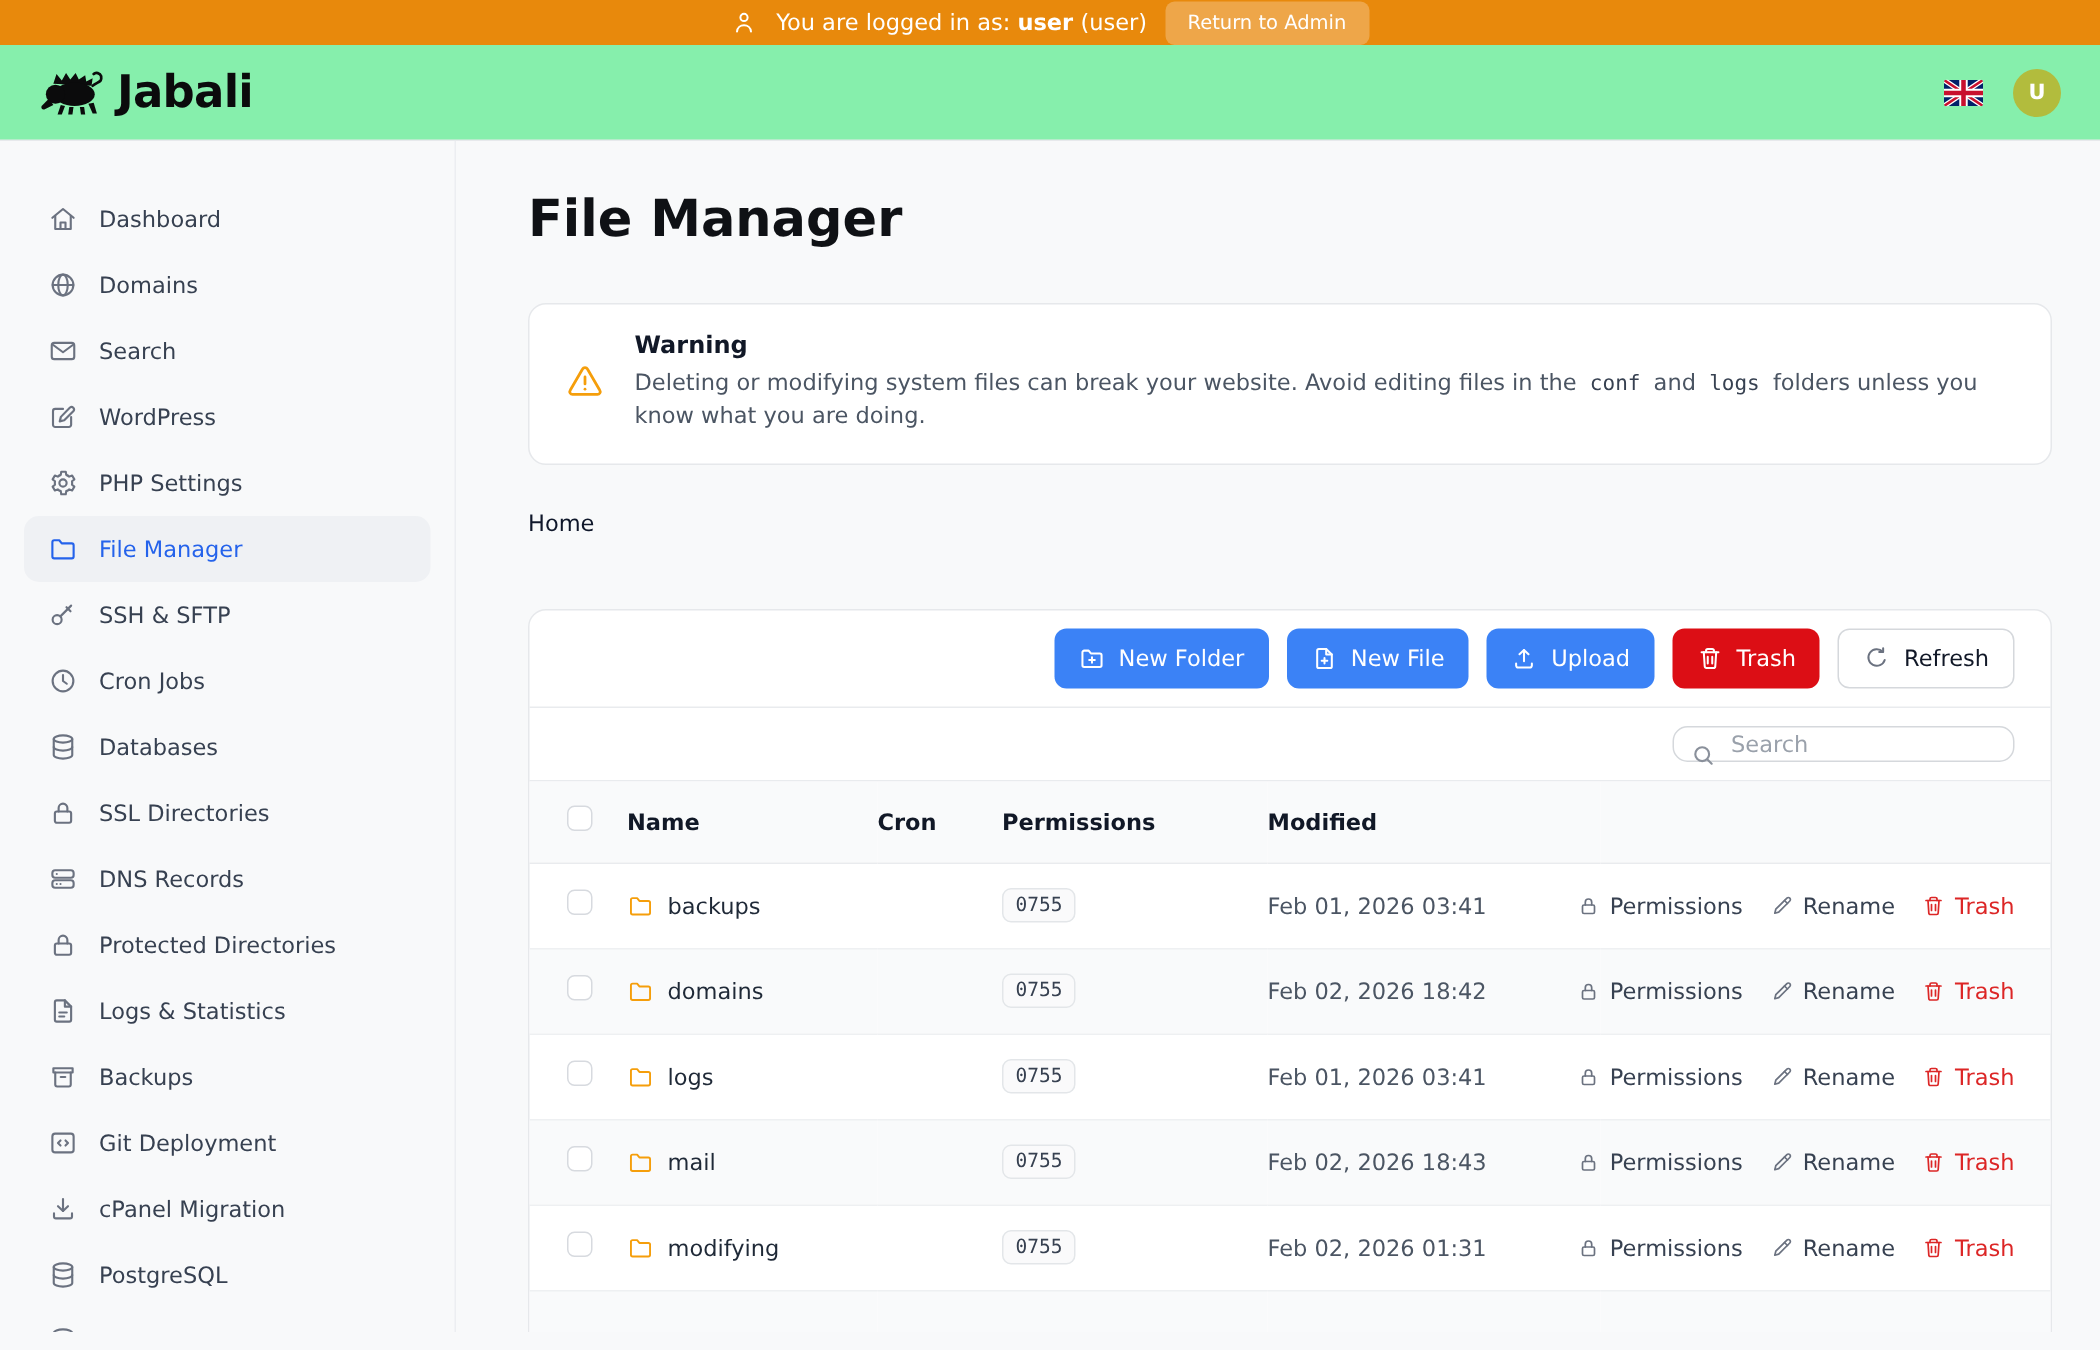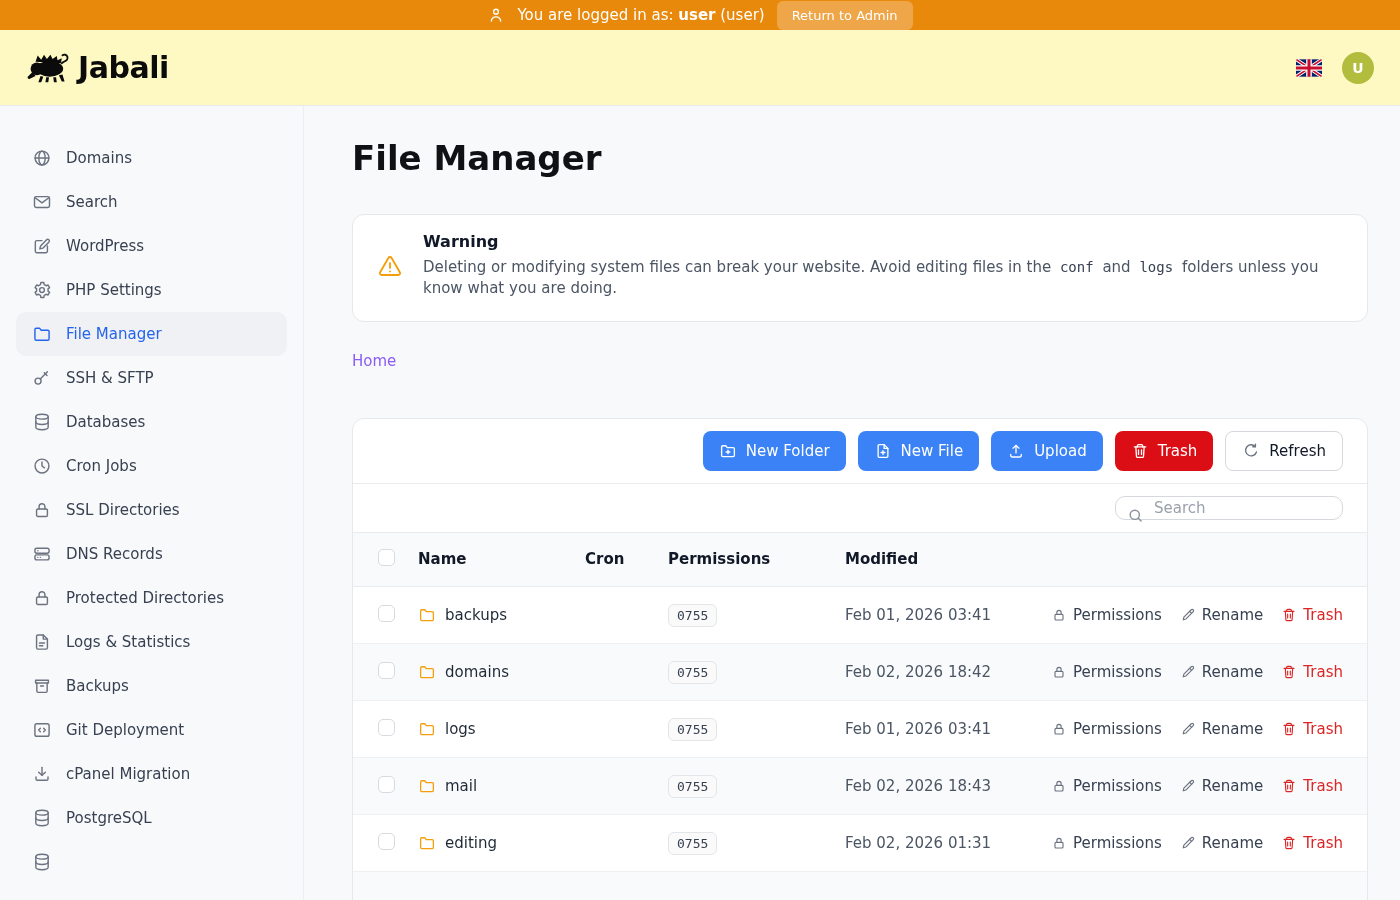--- a/index.html
+++ b/index.html
@@ -6,21 +6,21 @@
   html,body { width:1400px; height:900px; overflow:hidden; }
   body { font-family:"DejaVu Sans","Liberation Sans",sans-serif; background:#F8F9FA; color:#111827; }
 
   
   .topbar { height:30px; background:#E8890C; display:flex; align-items:center; justify-content:center; gap:12px; color:#fff; font-size:15px; }
   .topbar .svg-icon { width:18px; height:18px; }
   .topbar b { font-weight:bold; }
   .return-btn { background:rgba(255,255,255,.25); color:#fff; border:none; border-radius:6px; padding:7px 15px; font-size:13px; cursor:pointer; font-family:inherit; }
 
   
-  .header { height:76px; background:#fef9c3; border-bottom:1px solid #E7E9EC; display:flex; align-items:center; padding:0 26px; }
+  .header { height:64px; background:#86efac; border-bottom:1px solid #E7E9EC; display:flex; align-items:center; padding:0 26px; }
   .brand { display:flex; align-items:center; gap:6px; }
   .brand-name { font-size:30px; font-weight:800; letter-spacing:-0.5px; color:#0B0B0C; }
   .header-right { margin-left:auto; display:flex; align-items:center; gap:20px; }
   .flag { width:26px; height:18px; border-radius:2px; overflow:hidden; display:block; }
   .avatar { width:32px; height:32px; border-radius:50%; background:#B2BC3D; color:#fff; font-size:14px; font-weight:bold; display:flex; align-items:center; justify-content:center; cursor:pointer; }
 
   
   .shell { display:flex; height:794px; }
   .sidebar { width:304px; flex:0 0 304px; border-right:1px solid #ECEEF1; padding:30px 16px 0; overflow:hidden; }
   .nav-item { height:44px; display:flex; align-items:center; gap:14px; padding:0 16px; border-radius:10px; font-size:15px; color:#374151; cursor:pointer; }
@@ -32,21 +32,21 @@
   .page-title { margin-top:32px; font-size:34px; font-weight:700; color:#0F1115; }
 
   
   .warning-card { margin-top:36px; background:#fff; border:1px solid #E6E8EB; border-radius:12px; padding:17px 24px 21px; display:flex; gap:20px; align-items:center; }
   .warning-card .svg-icon { width:26px; height:26px; color:#F59E0B; flex:0 0 26px; }
   .warning-title { font-size:16px; font-weight:bold; color:#111827; margin-bottom:6px; }
   .warning-text { font-size:15px; color:#4B5563; line-height:1.42; }
   .warning-text code { font-family:"DejaVu Sans Mono","Liberation Mono",monospace; font-size:14px; color:#374151; padding:0 4px; }
 
   .breadcrumb { margin-top:30px; font-size:15px; color:#6B7280; }
-  .breadcrumb a { color:#8b5cf6; text-decoration:none; cursor:pointer; }
+  .breadcrumb a { color:#0f172a; text-decoration:none; cursor:pointer; }
 
   
   .file-card { margin-top:48px; background:#fff; border:1px solid #E6E8EB; border-radius:12px; }
   .toolbar { display:flex; justify-content:flex-end; align-items:center; gap:12px; padding:12px 24px; border-bottom:1px solid #E9EBEE; }
   .btn { height:40px; display:inline-flex; align-items:center; gap:9px; padding:0 16px; border-radius:8px; font-size:15px; border:none; cursor:pointer; font-family:inherit; }
   .btn .svg-icon { width:18px; height:18px; }
   .btn-blue { background:#3b82f6; color:#fff; }
   .btn-red { background:#DC0E15; color:#fff; }
   .btn-outline { background:#fff; color:#111827; border:1px solid #D5D8DC; }
   .btn-outline .svg-icon { color:#6B7280; }
@@ -124,20 +124,28 @@
         </svg>
     </span>
     <span class="avatar">U</span>
   </div>
 </div>
 
 <div class="shell">
   <nav class="sidebar" id="sidebar-nav">
       <div class="nav-item">
         <span class="svg-icon"><svg viewBox="0 0 24 24" fill="none" stroke="currentColor" stroke-width="1.7" stroke-linecap="round" stroke-linejoin="round">
+            <path d="M3.5 11 12 4l8.5 7"></path>
+            <path d="M5.8 9.4V20h12.4V9.4"></path>
+            <path d="M10 20v-5.2h4V20"></path>
+          </svg></span>
+        <span>Dashboard</span>
+      </div>
+      <div class="nav-item">
+        <span class="svg-icon"><svg viewBox="0 0 24 24" fill="none" stroke="currentColor" stroke-width="1.7" stroke-linecap="round" stroke-linejoin="round">
             <circle cx="12" cy="12" r="8.3"></circle>
             <ellipse cx="12" cy="12" rx="3.8" ry="8.3"></ellipse>
             <path d="M3.7 12h16.6"></path>
           </svg></span>
         <span>Domains</span>
       </div>
       <div class="nav-item">
         <span class="svg-icon"><svg viewBox="0 0 24 24" fill="none" stroke="currentColor" stroke-width="1.7" stroke-linecap="round" stroke-linejoin="round">
             <rect x="3" y="5.5" width="18" height="13" rx="2"></rect>
             <path d="m4.2 7.2 7.8 5.8 7.8-5.8"></path>
@@ -167,32 +175,32 @@
       <div class="nav-item">
         <span class="svg-icon"><svg viewBox="0 0 24 24" fill="none" stroke="currentColor" stroke-width="1.7" stroke-linecap="round" stroke-linejoin="round">
             <circle cx="7.3" cy="15.7" r="3.6"></circle>
             <path d="m9.9 13.1 8.6-8.6"></path>
             <path d="m14.8 5.8 3.2 3.2"></path>
           </svg></span>
         <span>SSH &amp; SFTP</span>
       </div>
       <div class="nav-item">
         <span class="svg-icon"><svg viewBox="0 0 24 24" fill="none" stroke="currentColor" stroke-width="1.7" stroke-linecap="round" stroke-linejoin="round">
+            <circle cx="12" cy="12" r="8.3"></circle>
+            <path d="M12 7.2V12l3 2.2"></path>
+          </svg></span>
+        <span>Cron Jobs</span>
+      </div>
+      <div class="nav-item">
+        <span class="svg-icon"><svg viewBox="0 0 24 24" fill="none" stroke="currentColor" stroke-width="1.7" stroke-linecap="round" stroke-linejoin="round">
             <ellipse cx="12" cy="5.6" rx="7.4" ry="2.9"></ellipse>
             <path d="M4.6 5.6v12.8c0 1.6 3.3 2.9 7.4 2.9s7.4-1.3 7.4-2.9V5.6"></path>
             <path d="M4.6 12c0 1.6 3.3 2.9 7.4 2.9s7.4-1.3 7.4-2.9"></path>
           </svg></span>
         <span>Databases</span>
-      </div>
-      <div class="nav-item">
-        <span class="svg-icon"><svg viewBox="0 0 24 24" fill="none" stroke="currentColor" stroke-width="1.7" stroke-linecap="round" stroke-linejoin="round">
-            <circle cx="12" cy="12" r="8.3"></circle>
-            <path d="M12 7.2V12l3 2.2"></path>
-          </svg></span>
-        <span>Cron Jobs</span>
       </div>
       <div class="nav-item">
         <span class="svg-icon"><svg viewBox="0 0 24 24" fill="none" stroke="currentColor" stroke-width="1.7" stroke-linecap="round" stroke-linejoin="round">
             <rect x="5.5" y="10.8" width="13" height="9" rx="1.6"></rect>
             <path d="M8.5 10.8V8a3.5 3.5 0 0 1 7 0v2.8"></path>
           </svg></span>
         <span>SSL Directories</span>
       </div>
       <div class="nav-item">
         <span class="svg-icon"><svg viewBox="0 0 24 24" fill="none" stroke="currentColor" stroke-width="1.7" stroke-linecap="round" stroke-linejoin="round">
@@ -523,21 +531,21 @@
                 </span>
               </td>
             </tr>
             <tr>
               <td class="c-check"><span class="checkbox"></span></td>
               <td>
                 <span class="cell-name">
                   <span class="svg-icon"><svg viewBox="0 0 24 24" fill="none" stroke="currentColor" stroke-width="1.7" stroke-linecap="round" stroke-linejoin="round">
                       <path d="M3.5 6.5A1.5 1.5 0 0 1 5 5h4l2 2.5h8A1.5 1.5 0 0 1 20.5 9v9a1.5 1.5 0 0 1-1.5 1.5H5A1.5 1.5 0 0 1 3.5 18Z"></path>
                     </svg></span>
-                  <span>editing</span>
+                  <span>modifying</span>
                 </span>
               </td>
               <td></td>
               <td><span class="badge">0755</span></td>
               <td>Feb 02, 2026 01:31</td>
               <td class="c-actions">
                 <span class="actions-wrap">
                   <span class="action">
                     <span class="svg-icon"><svg viewBox="0 0 24 24" fill="none" stroke="currentColor" stroke-width="1.7" stroke-linecap="round" stroke-linejoin="round">
                         <rect x="6" y="11" width="12" height="8.5" rx="1.5"></rect>

